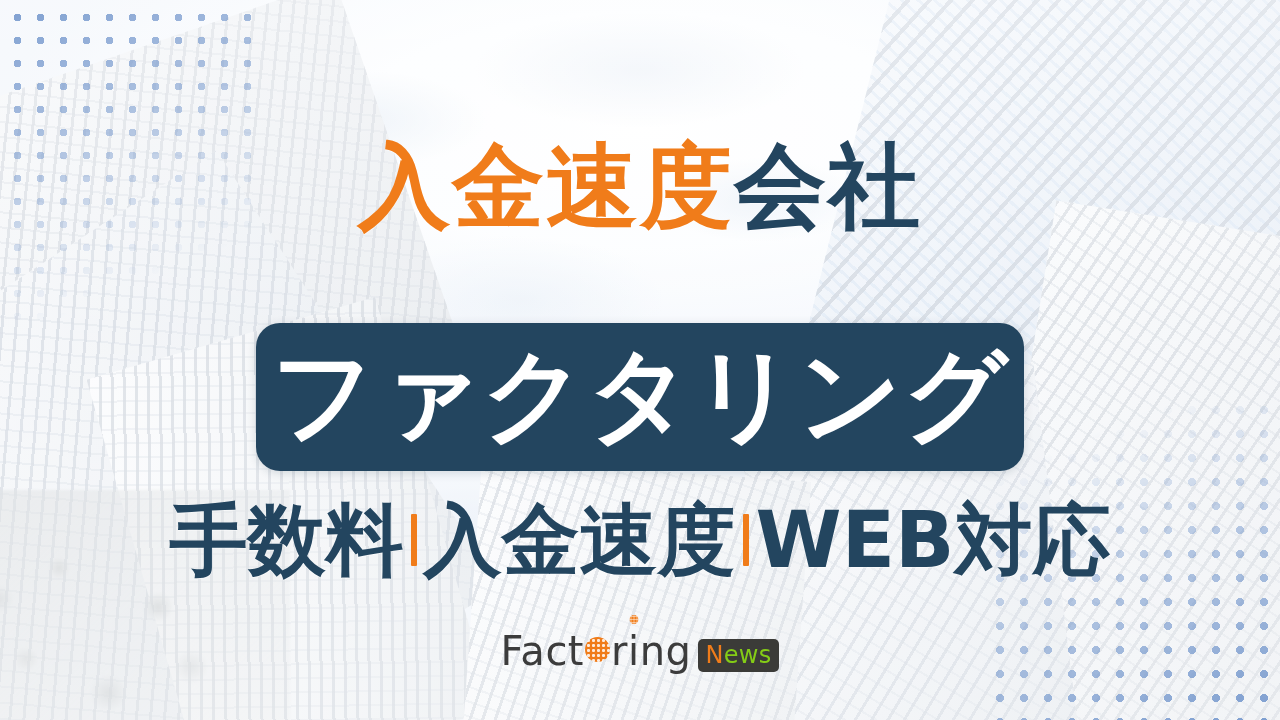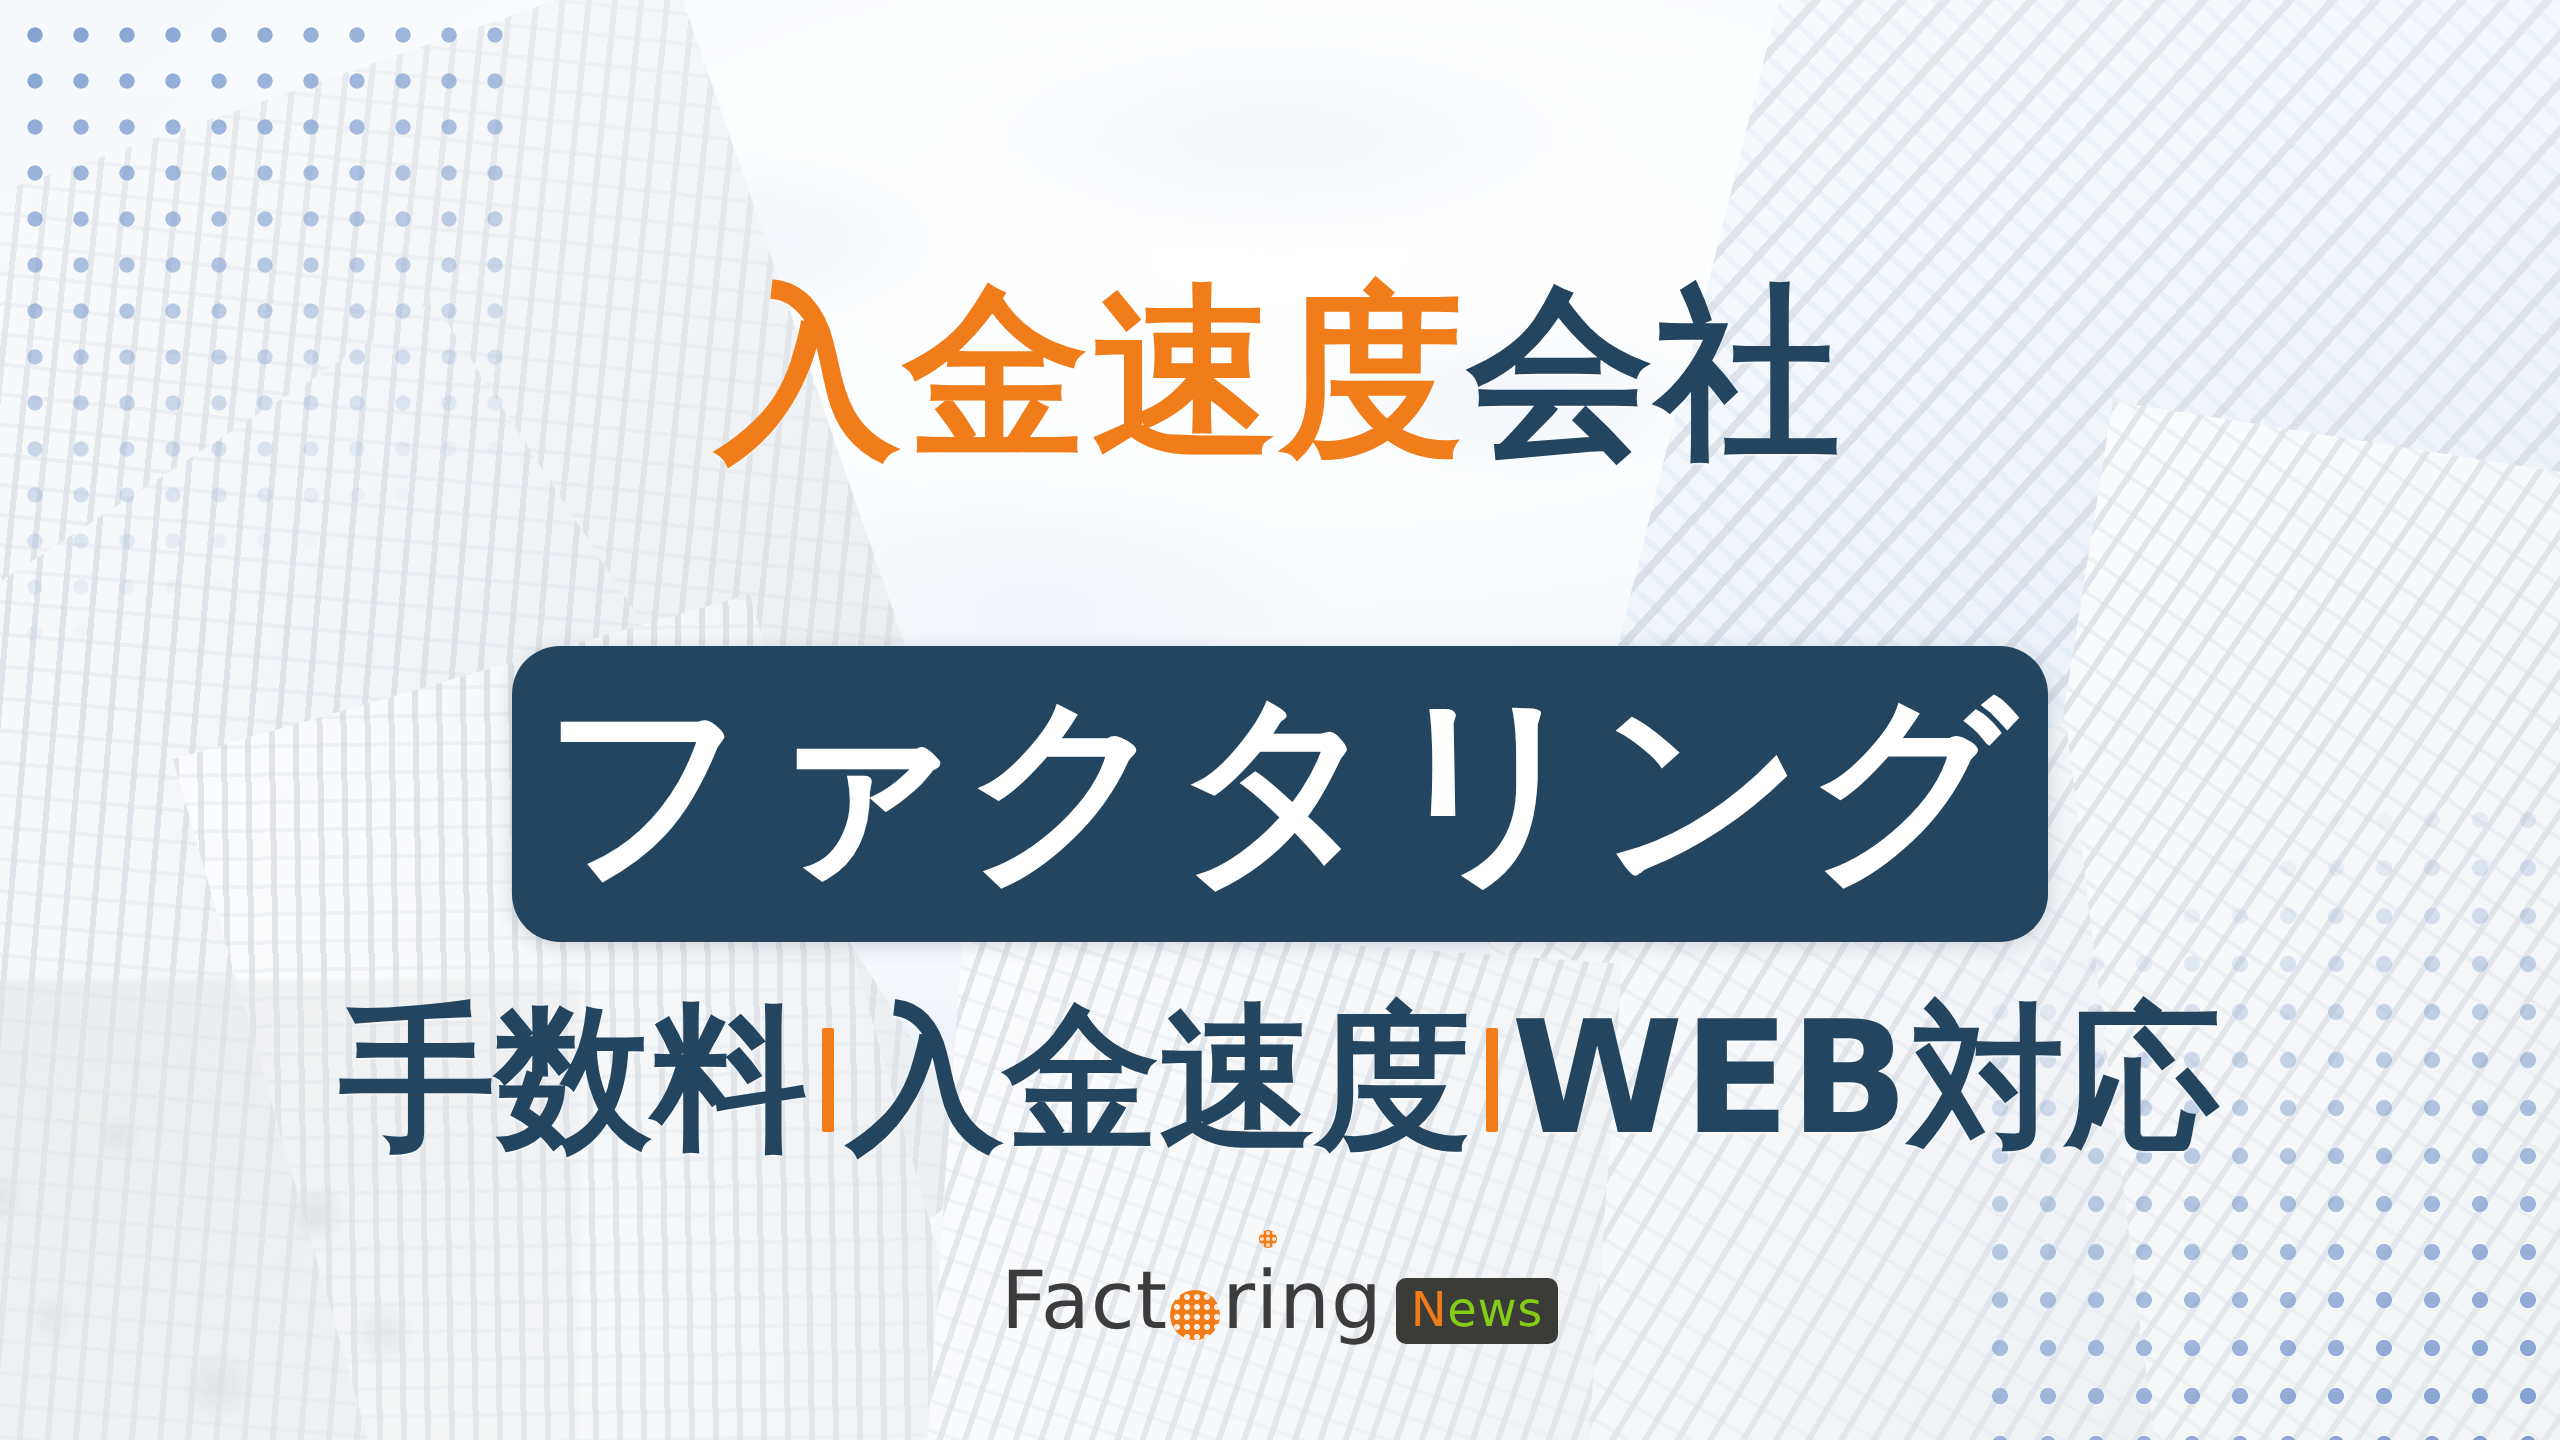--- a/index.html
+++ b/index.html
@@ -203,21 +203,21 @@
   }
   #logo-wordmark {
     position: relative;
     color: #3c3c3c;
     font-size: 40px;
     line-height: 1;
     font-weight: 400;
     letter-spacing: .5px;
     font-family: "DejaVu Sans", "Liberation Sans", sans-serif;
     display: flex;
-    align-items: flex-end;
+    align-items: center;
   }
   .logo-o {
     position: relative;
     display: inline-block;
     width: 25px;
     height: 25px;
     border-radius: 50%;
     background-color: var(--orange);
     background-image: radial-gradient(circle, rgba(255,255,255,.85) 0 1.3px, transparent 1.7px);
     background-size: 5px 5px;

